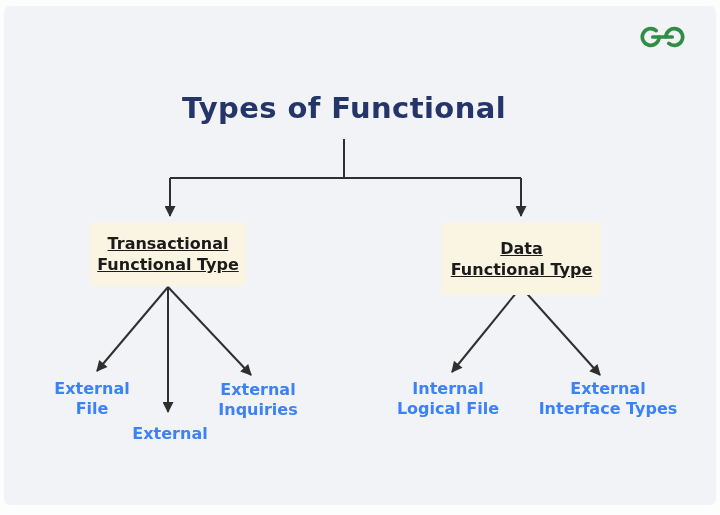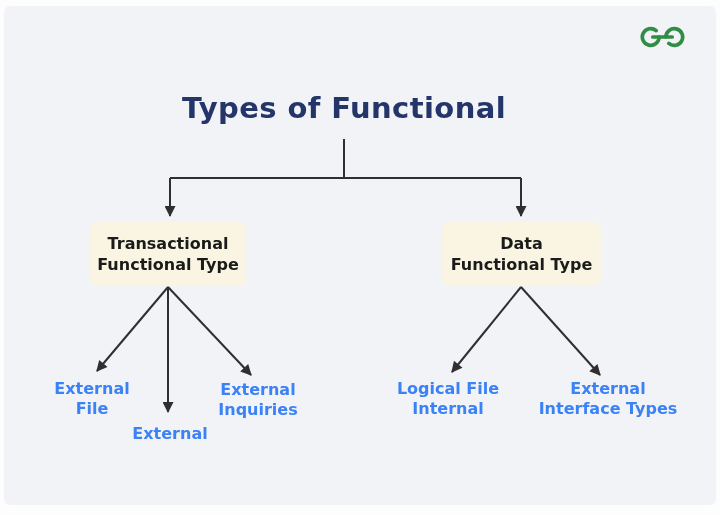--- a/index.html
+++ b/index.html
@@ -42,33 +42,34 @@
     margin-top: 44px;
   }
   .logo {
     position: absolute;
     left: 640px; top: 23px;
     width: 45px; height: 28px;
   }
   .node-box {
     position: absolute;
     background: #faf5e2;
-    border-radius: 8px;
+    border-radius: 3px;
     display: flex;
     flex-direction: column;
     align-items: center;
     justify-content: center;
     text-align: center;
     color: #1b1b1b;
     font-size: 16px;
     font-weight: bold;
     line-height: 21px;
+    text-decoration: underline;
   }
   .box-left  { left: 90px;  top: 222px; width: 156px; height: 64px; }
-  .box-right { left: 442px; top: 222px; width: 159px; height: 64px; }
+  .box-right { left: 442px; top: 222px; width: 159px; height: 73px; }
   .leaf {
     position: absolute;
     transform: translateX(-50%);
     text-align: center;
     color: #3b82f6;
     font-size: 16px;
     font-weight: bold;
     line-height: 20px;
     white-space: nowrap;
   }
@@ -130,21 +131,21 @@
     <div>File</div>
   </div>
   <div class="leaf leaf-ext-output">
     <div>External</div>
   </div>
   <div class="leaf leaf-ext-inquiries">
     <div>External</div>
     <div>Inquiries</div>
   </div>
   <div class="leaf leaf-int-logical">
+    <div>Internal</div>
     <div>Logical File</div>
-    <div>Internal</div>
   </div>
   <div class="leaf leaf-ext-interface">
     <div>External</div>
     <div>Interface Types</div>
   </div>
 
 </div>
 
 </body></html>

